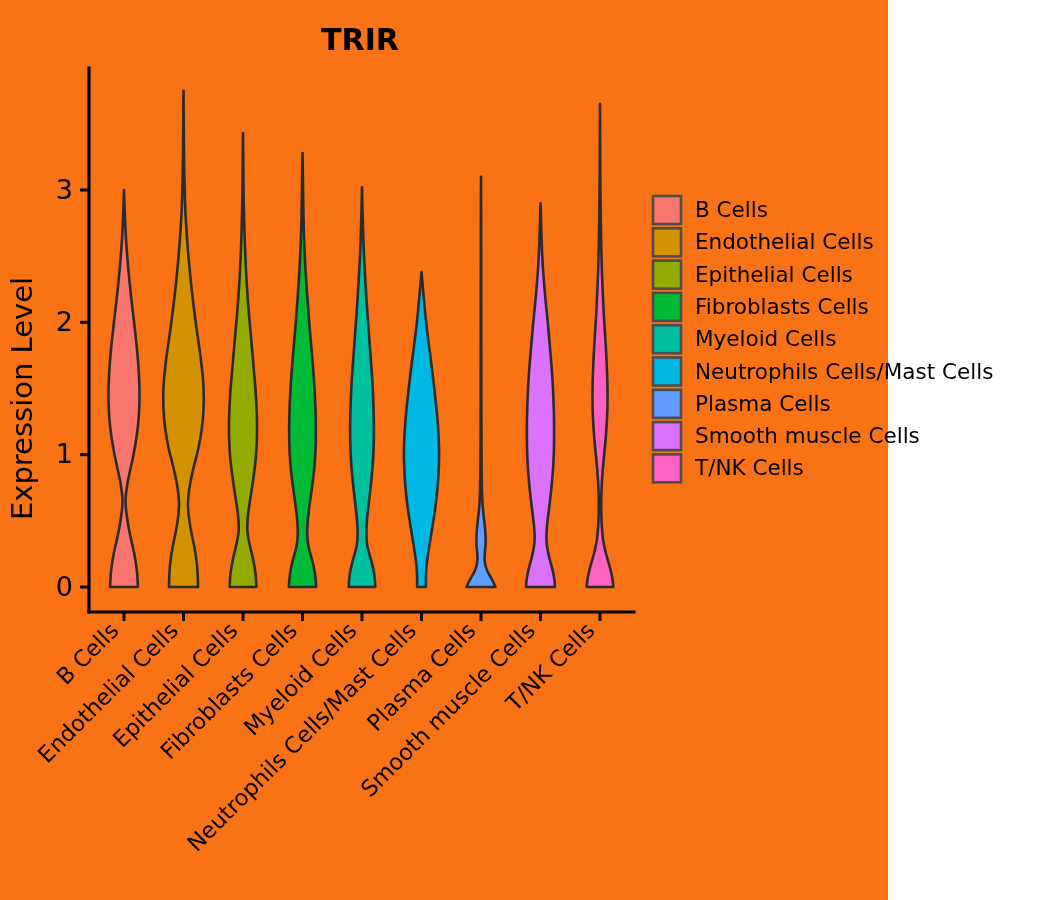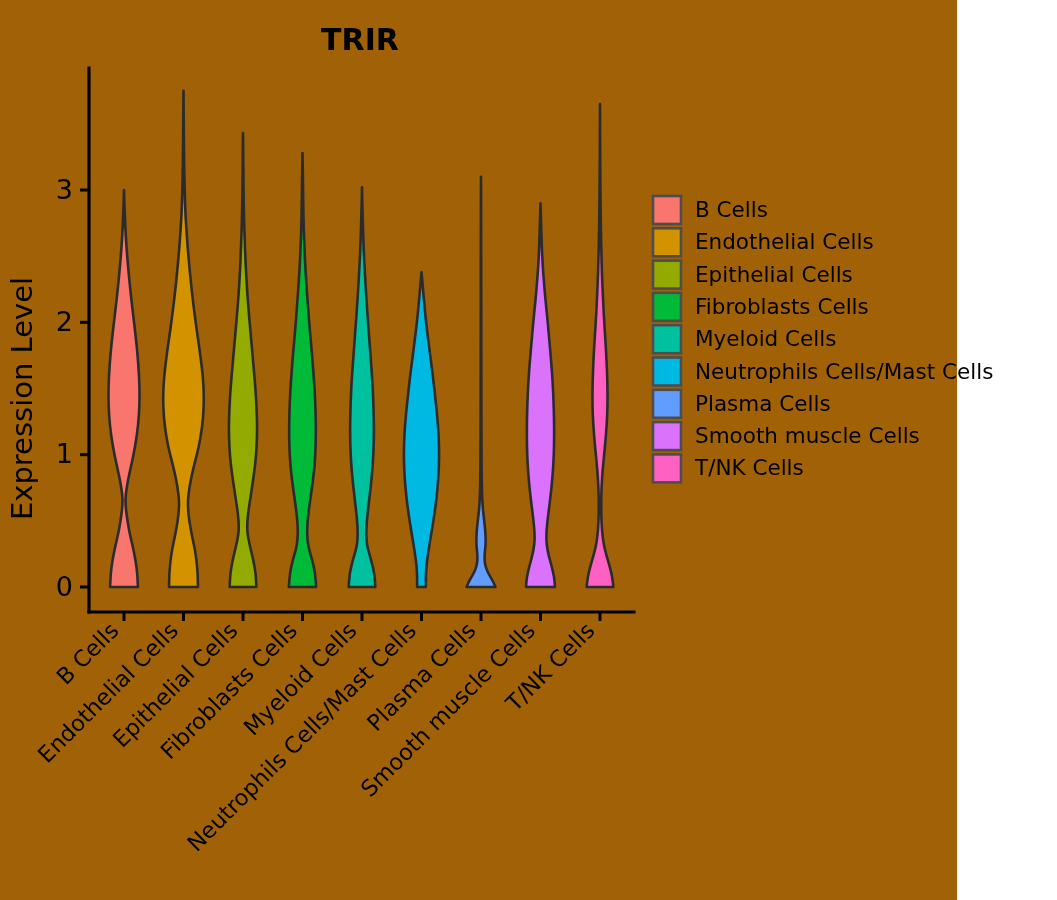--- a/index.html
+++ b/index.html
@@ -8,23 +8,23 @@
     background: #ffffff;
   }
   body {
     width: 1057px;
     height: 900px;
     font-family: "DejaVu Sans", sans-serif;
     overflow: hidden;
   }
   #figure {
     position: relative;
-    width: 957px;
+    width: 888px;
     height: 900px;
-    background: #a16207;
+    background: #f97316;
   }
   #plot-svg {
     position: absolute;
     left: 0;
     top: 0;
   }
   .axis-line {
     stroke: #000000;
     stroke-width: 3.2;
     stroke-linecap: square;

